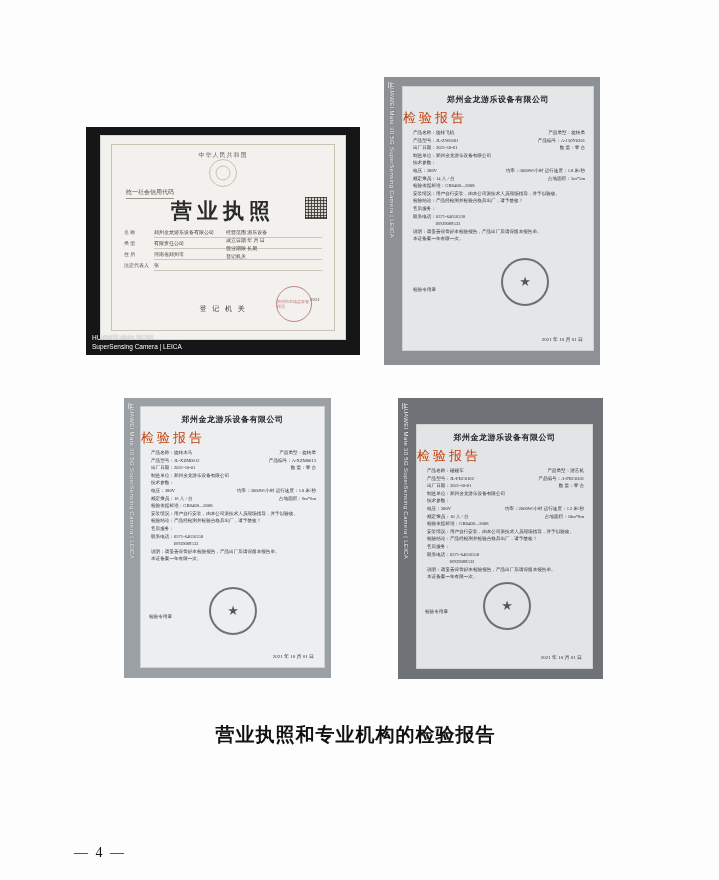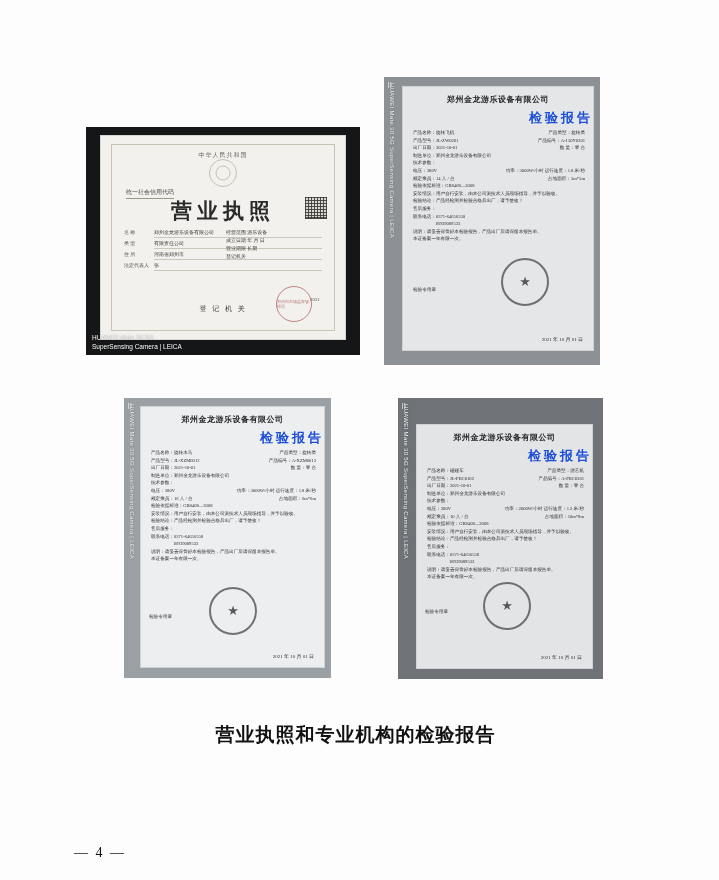--- a/index.html
+++ b/index.html
@@ -275,25 +275,25 @@
     font-size: 8px;
     font-weight: bold;
     color: #24262a;
     letter-spacing: .5px;
   }
   .rep-title {
     position: absolute;
     top: 22px;
     left: 0;
     right: 0;
-    text-align: right;
+    text-align: left;
     font-size: 13px;
-    font-weight: bold;
+    font-weight: normal;
     letter-spacing: 3px;
-    color: #1d4ed8;
+    color: #c2410c;
   }
   .rep-body {
     position: absolute;
     top: 42px;
     left: 10px;
     right: 8px;
     font-size: 4.6px;
     line-height: 7.6px;
     color: #2b2d31;
   }

